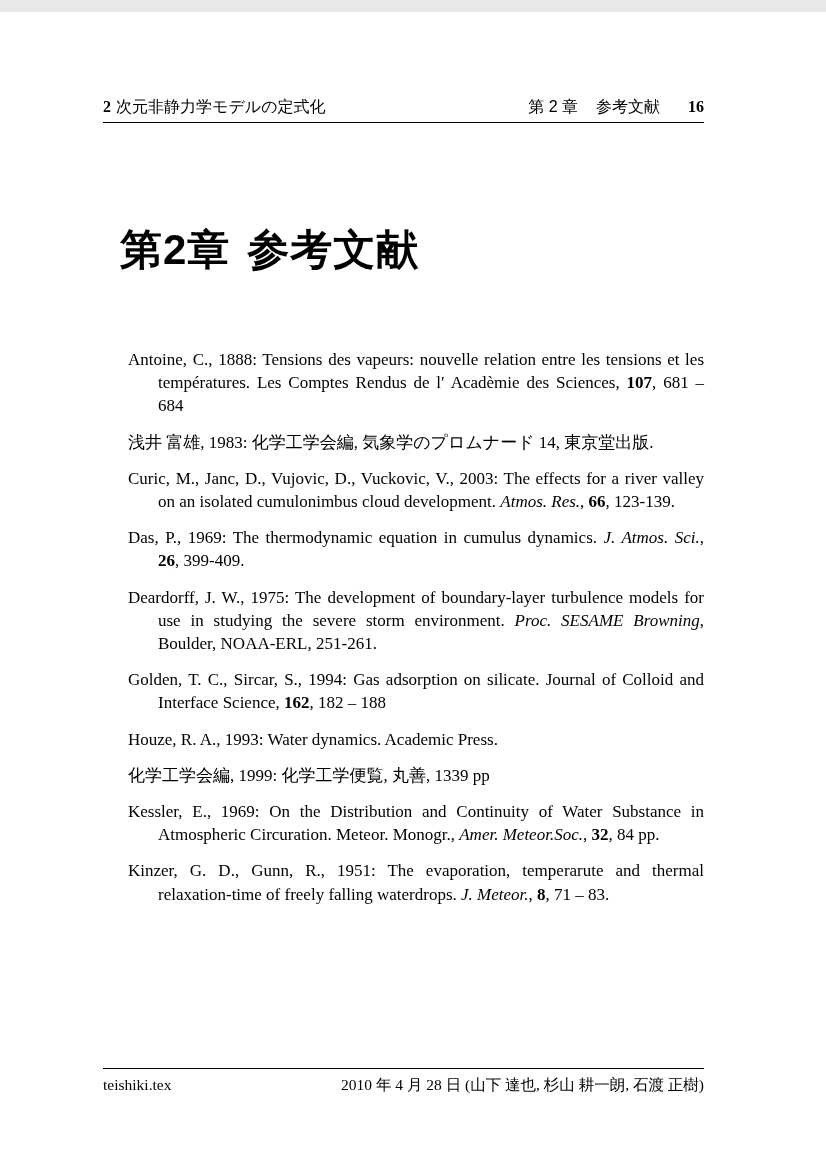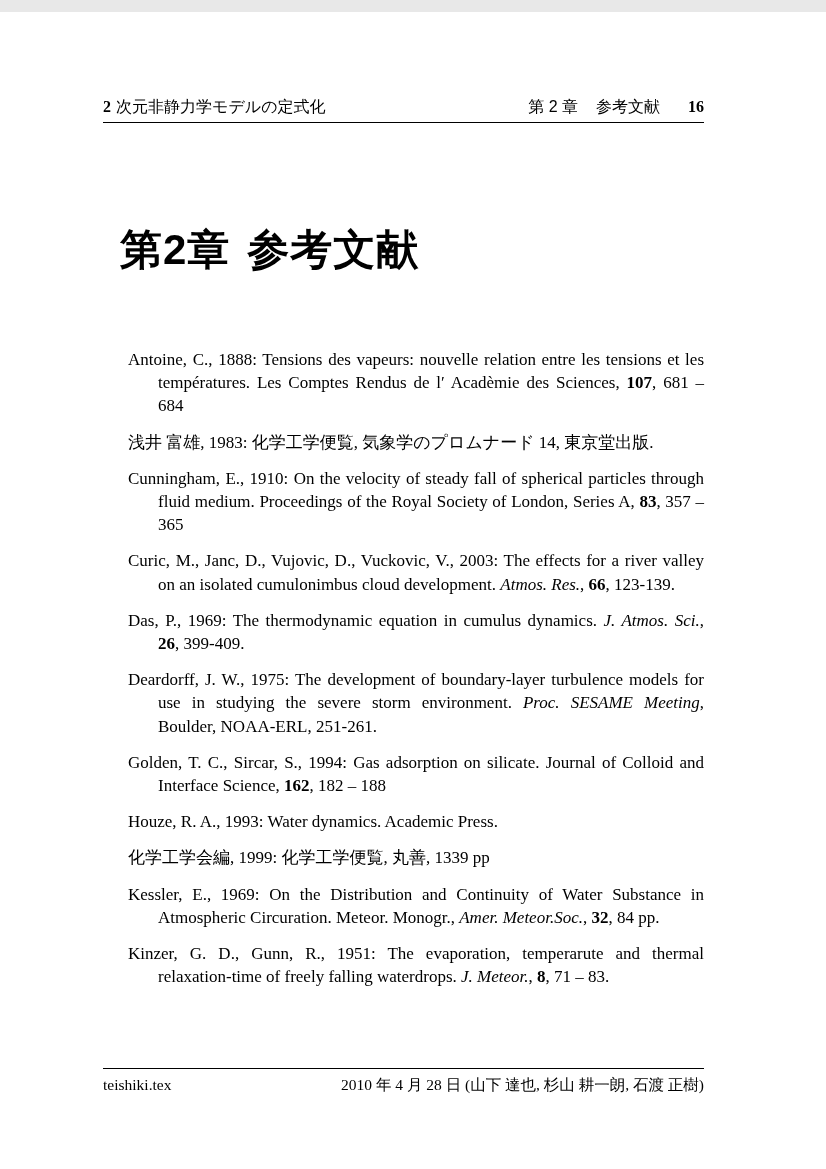--- a/index.html
+++ b/index.html
@@ -125,25 +125,24 @@
     </div>
     <hr class="rule">
   </header>
 
   <h1 class="chapter-title">
     <span class="chap-num">第2章</span><span class="chap-name">参考文献</span>
   </h1>
 
   <main class="ref-list" id="ref-list">
       <p class="ref-entry"><span class="run-n">Antoine, C., 1888: Tensions des vapeurs: nouvelle relation entre les tensions et les températures.  Les Comptes Rendus de l′ Acadèmie des Sciences, </span><span class="run-b">107</span><span class="run-n">, 681 – 684</span></p>
-      <p class="ref-entry"><span class="run-n">浅井 富雄, 1983: 化学工学便覧, 気象学のプロムナード 14, 東京堂出版.</span></p>
-      <p class="ref-entry"><span class="run-n">Cunningham, E., 1910:  On the velocity of steady fall of spherical particles through fluid medium.  Proceedings of the Royal Society of London, Series A, </span><span class="run-b">83</span><span class="run-n">, 357 – 365</span></p>
+      <p class="ref-entry"><span class="run-n">浅井 富雄, 1983: 化学工学会編, 気象学のプロムナード 14, 東京堂出版.</span></p>
       <p class="ref-entry"><span class="run-n">Curic, M., Janc, D., Vujovic, D., Vuckovic, V., 2003: The effects for a river valley on an isolated cumulonimbus cloud development.  </span><span class="run-i">Atmos. Res.</span><span class="run-n">, </span><span class="run-b">66</span><span class="run-n">, 123-139.</span></p>
       <p class="ref-entry"><span class="run-n">Das, P., 1969: The thermodynamic equation in cumulus dynamics.  </span><span class="run-i">J. Atmos. Sci.</span><span class="run-n">, </span><span class="run-b">26</span><span class="run-n">, 399-409.</span></p>
-      <p class="ref-entry"><span class="run-n">Deardorff, J. W., 1975:  The development of boundary-layer turbulence models for use in studying the severe storm environment.  </span><span class="run-i">Proc. SESAME Meeting</span><span class="run-n">, Boulder, NOAA-ERL, 251-261.</span></p>
+      <p class="ref-entry"><span class="run-n">Deardorff, J. W., 1975:  The development of boundary-layer turbulence models for use in studying the severe storm environment.  </span><span class="run-i">Proc. SESAME Browning</span><span class="run-n">, Boulder, NOAA-ERL, 251-261.</span></p>
       <p class="ref-entry"><span class="run-n">Golden, T. C., Sircar, S., 1994:  Gas adsorption on silicate.  Journal of Colloid and Interface Science, </span><span class="run-b">162</span><span class="run-n">, 182 – 188</span></p>
       <p class="ref-entry"><span class="run-n">Houze, R. A., 1993: Water dynamics.  Academic Press.</span></p>
       <p class="ref-entry"><span class="run-n">化学工学会編, 1999: 化学工学便覧, 丸善, 1339 pp</span></p>
       <p class="ref-entry"><span class="run-n">Kessler, E., 1969:  On the Distribution and Continuity of Water Substance in Atmospheric Circuration. Meteor. Monogr., </span><span class="run-i">Amer. Meteor.Soc.</span><span class="run-n">, </span><span class="run-b">32</span><span class="run-n">, 84 pp.</span></p>
       <p class="ref-entry"><span class="run-n">Kinzer, G. D., Gunn, R., 1951:  The evaporation, temperarute and thermal relaxation-time of freely falling waterdrops.  </span><span class="run-i">J. Meteor.</span><span class="run-n">, </span><span class="run-b">8</span><span class="run-n">, 71 – 83.</span></p>
     </main>
 
   <footer class="page-footer">
     <hr class="rule">
     <div class="foot-row">

